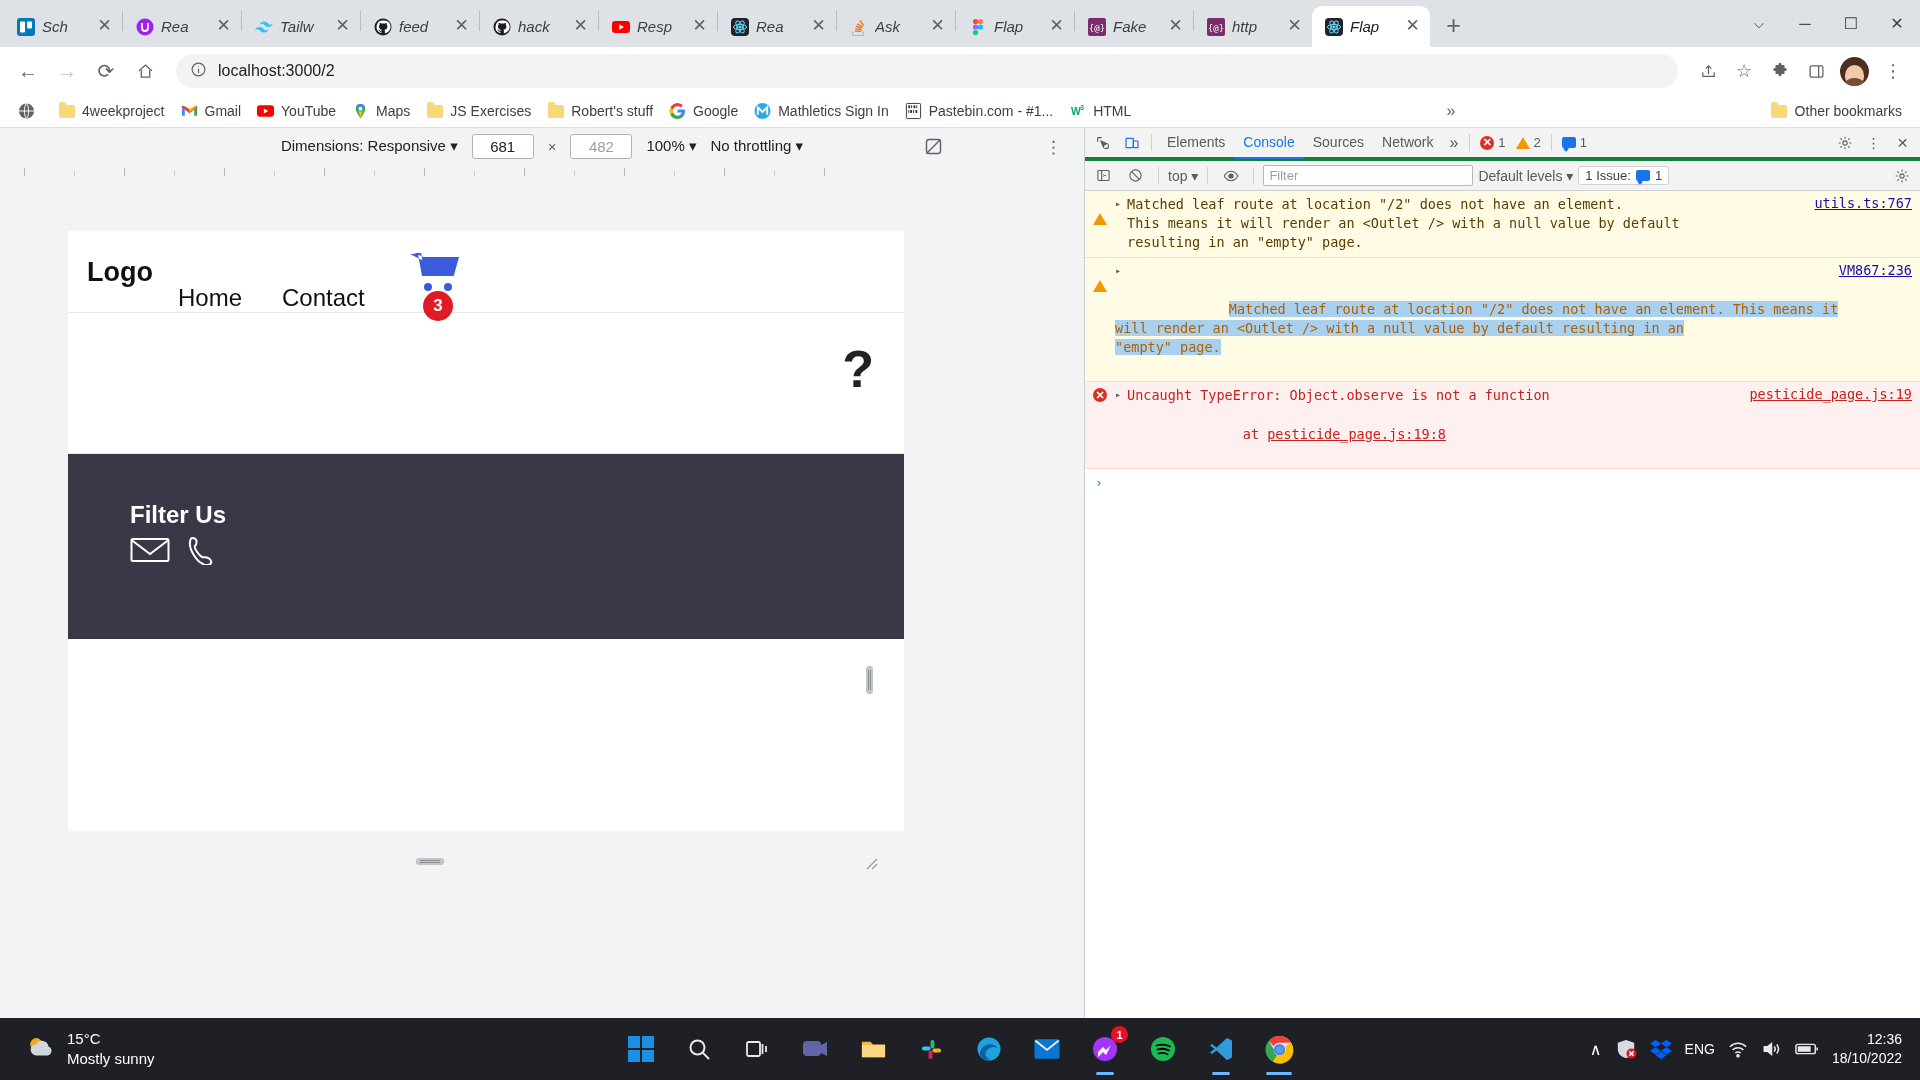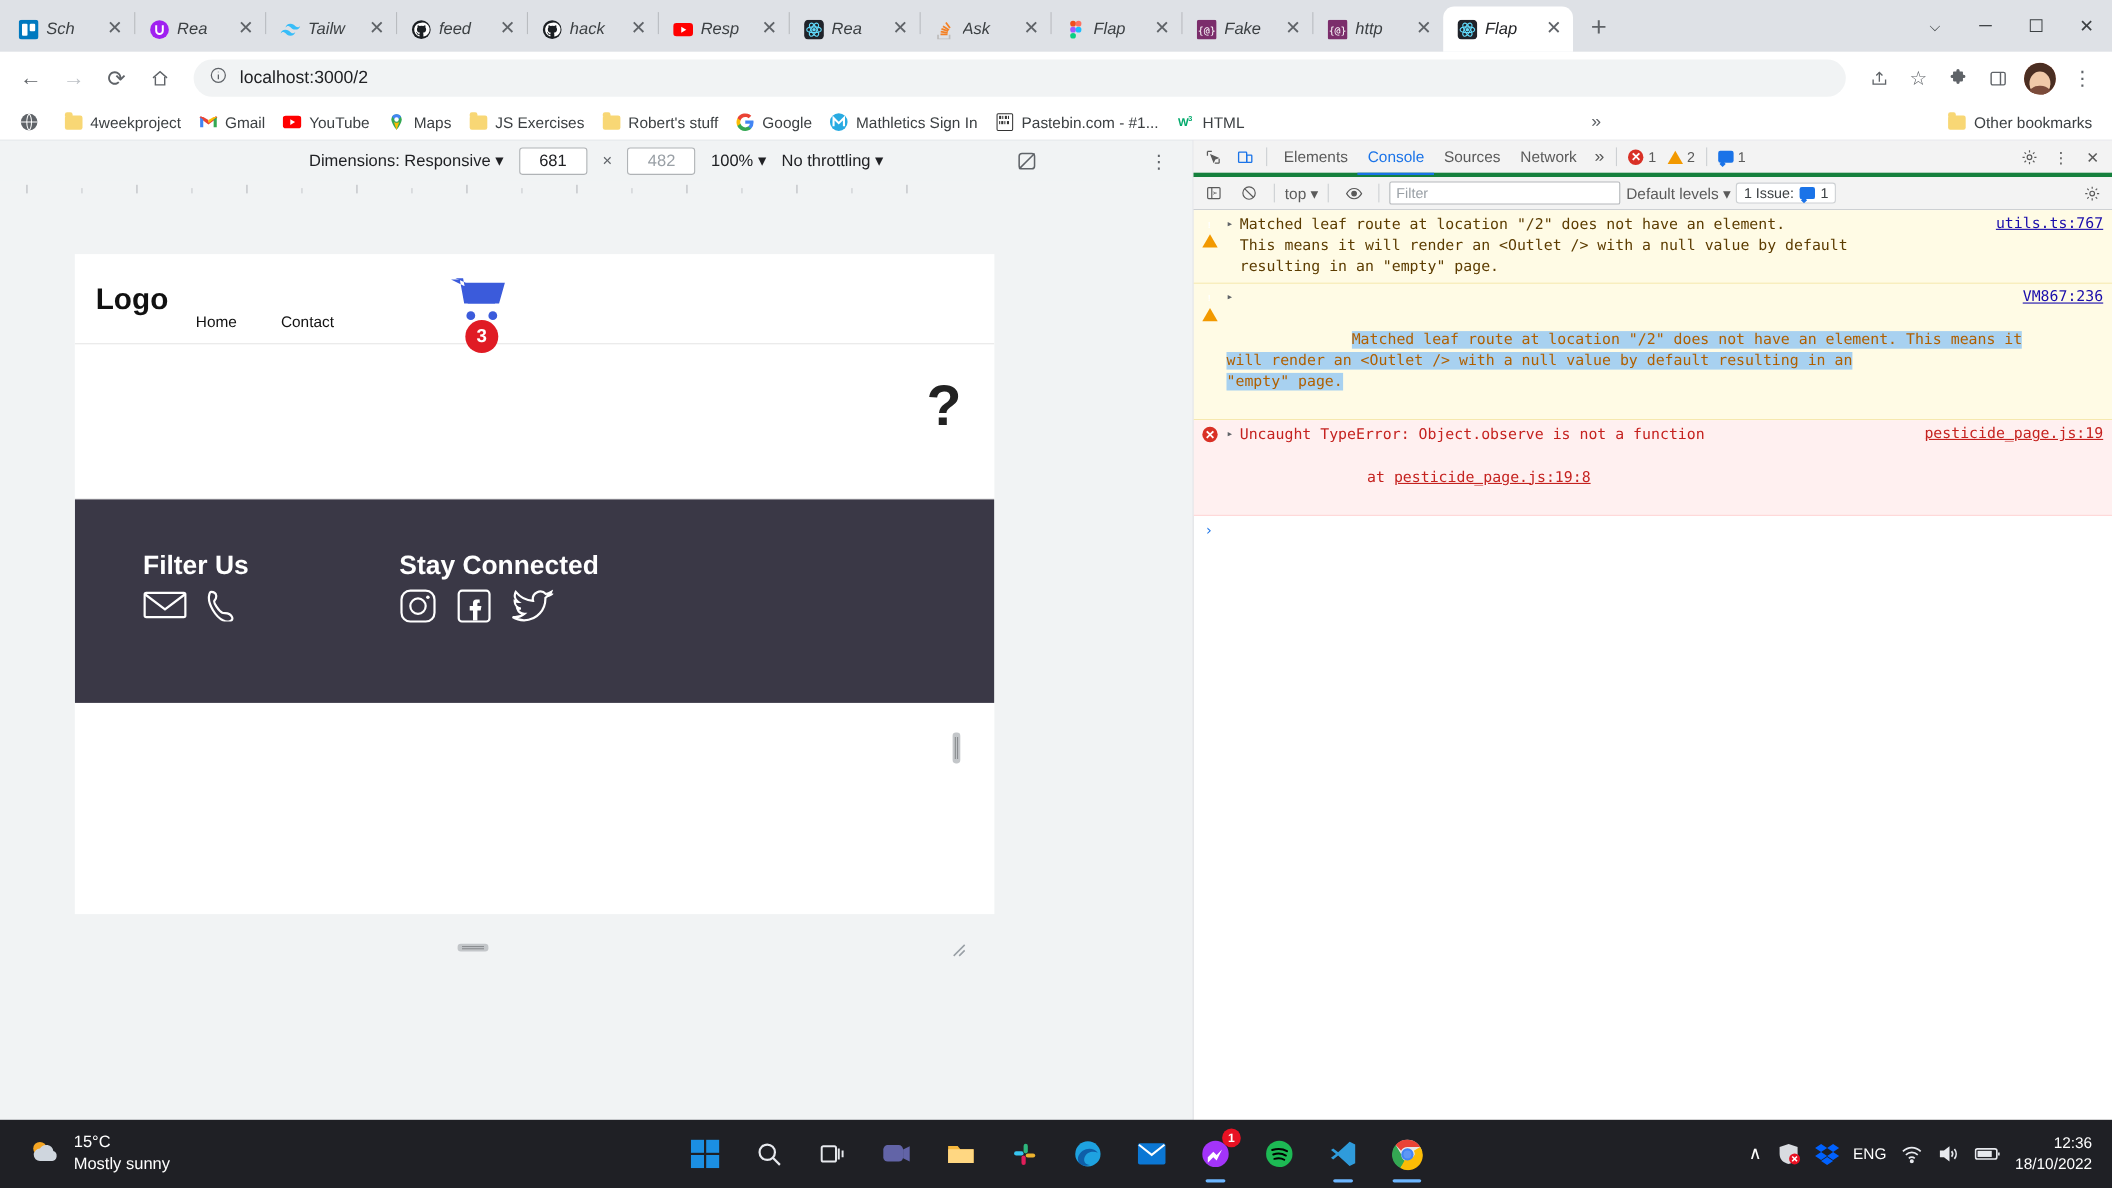--- a/index.html
+++ b/index.html
@@ -105,21 +105,21 @@
   .vp-handle-b { position:absolute; left:416px; top:682px; width:28px; height:7px;
                  background:#c3c6c9; border-radius:3px; }
   .vp-handle-b::before, .vp-handle-b::after {
     content:''; position:absolute; left:4px; width:20px; height:1px; background:#8a8d90; }
   .vp-handle-b::before { top:2px; } .vp-handle-b::after { top:4px; }
   .vp-handle-c { position:absolute; left:862px; top:678px; width:16px; height:16px; color:#9aa0a6; }
 
   
   .page-header { height:82px; position:relative; border-bottom:1px solid #e7e7e7; }
   .logo { position:absolute; left:19px; top:26px; font-size:27px; font-weight:bold; color:#111; }
-  .nav { position:absolute; left:110px; top:53px; display:flex; gap:40px; font-size:14px; color:#111; }
+  .nav { position:absolute; left:110px; top:53px; display:flex; gap:40px; font-size:24px; color:#111; }
   .cart { position:absolute; left:340px; top:20px; width:52px; height:44px; }
   .cart-badge { position:absolute; left:355px; top:60px; width:30px; height:30px; border-radius:50%;
                 background:#e01b24; color:#fff; font-size:17px; font-weight:bold;
                 display:flex; align-items:center; justify-content:center; }
   .page-mid { height:141px; position:relative; border-bottom:1px solid #e7e7e7; }
   .qmark { position:absolute; right:30px; top:26px; font-size:52px; font-weight:bold; color:#222; }
   .footer { background:#3a3846; height:185px; position:relative; color:#fff; }
   .fcol { position:absolute; top:47px; }
   .fcol h3 { font-size:24px; font-weight:bold; margin-bottom:6px; white-space:nowrap; }
   .fcol .flink { font-size:23px; line-height:1.2; display:block; }
@@ -608,43 +608,20 @@
                       </svg>
                   </span>
                   <span>
                     <svg width="34" height="30" viewBox="0 0 34 30" fill="none" stroke="#fff" stroke-width="2">
                       <path d="M4 3c6 0 5 6 3 8-1.5 1.5 4 9.5 7 11 2 1 7-1 9 4 1.6 4-5 5-8 3C8 26 1 14 2 7c.3-2.3 1-4 2-4z"></path>
                       </svg>
                   </span>
                 </div>
               </div>
 
-              <div class="fcol" style="left:295px;">
-                <h3>Stay Connected</h3>
-                <div class="ficons">
-                  <span>
-                    <svg width="34" height="32" viewBox="0 0 34 32" fill="none" stroke="#fff" stroke-width="2">
-                      <rect x="2" y="2" width="30" height="28" rx="8"></rect>
-                        <circle cx="17" cy="16" r="7"></circle>
-                      <circle cx="26" cy="8" r="1.6" fill="#fff" stroke="none"></circle>
-                      </svg>
-                  </span>
-                  <span>
-                    <svg width="32" height="32" viewBox="0 0 32 32" fill="none" stroke="#fff" stroke-width="2">
-                      <rect x="2" y="2" width="28" height="28" rx="3"></rect>
-                      <path d="M21 10h-3c-2 0-3 1.2-3 3v3h-3v4h3v9h4v-9h3l.7-4H19v-2c0-.7.4-1 1-1h1.2z" fill="#fff" stroke="none"></path>
-                      </svg>
-                  </span>
-                  <span>
-                    <svg width="38" height="32" viewBox="0 0 38 32" fill="none" stroke="#fff" stroke-width="2">
-                      <path d="M36 5.5c-1.3.9-2.8 1.5-4.3 1.8A6.8 6.8 0 0 0 36 3.2c-1.5.9-3.1 1.5-4.8 1.8a6.8 6.8 0 0 0-11.6 6.2C13.4 10.9 7.7 7.8 3.9 3.1a6.8 6.8 0 0 0 2.1 9.1c-1.1 0-2.2-.3-3.1-.8v.1a6.8 6.8 0 0 0 5.5 6.7c-1 .3-2.1.3-3.1.1a6.8 6.8 0 0 0 6.4 4.7A13.7 13.7 0 0 1 1 25.9a19.3 19.3 0 0 0 10.4 3c12.5 0 19.4-10.4 19.4-19.4v-.9c1.3-1 2.4-2.1 3.2-3.1z"></path>
-                      </svg>
-                  </span>
-                </div>
-              </div>
 
             </div>
           </div>
 
           <div class="vp-handle-r"></div>
           <div class="vp-handle-b"></div>
           <div class="vp-handle-c">
             <svg width="16" height="16" viewBox="0 0 16 16" stroke="#9aa0a6" stroke-width="1.4">
               <path d="M15 5L5 15M15 10l-5 5"></path>
               </svg>

